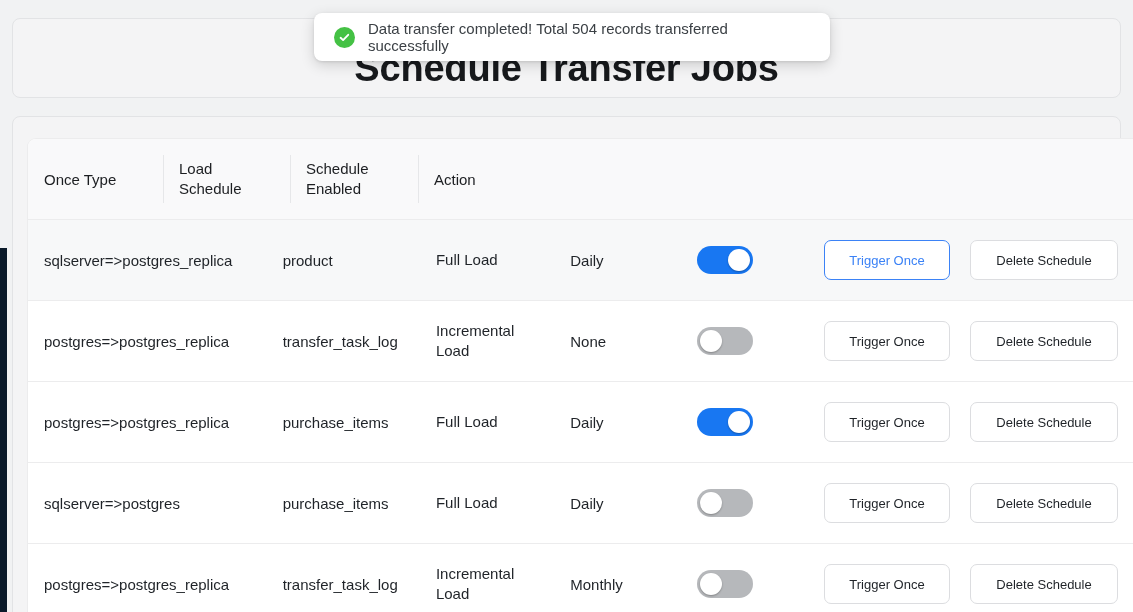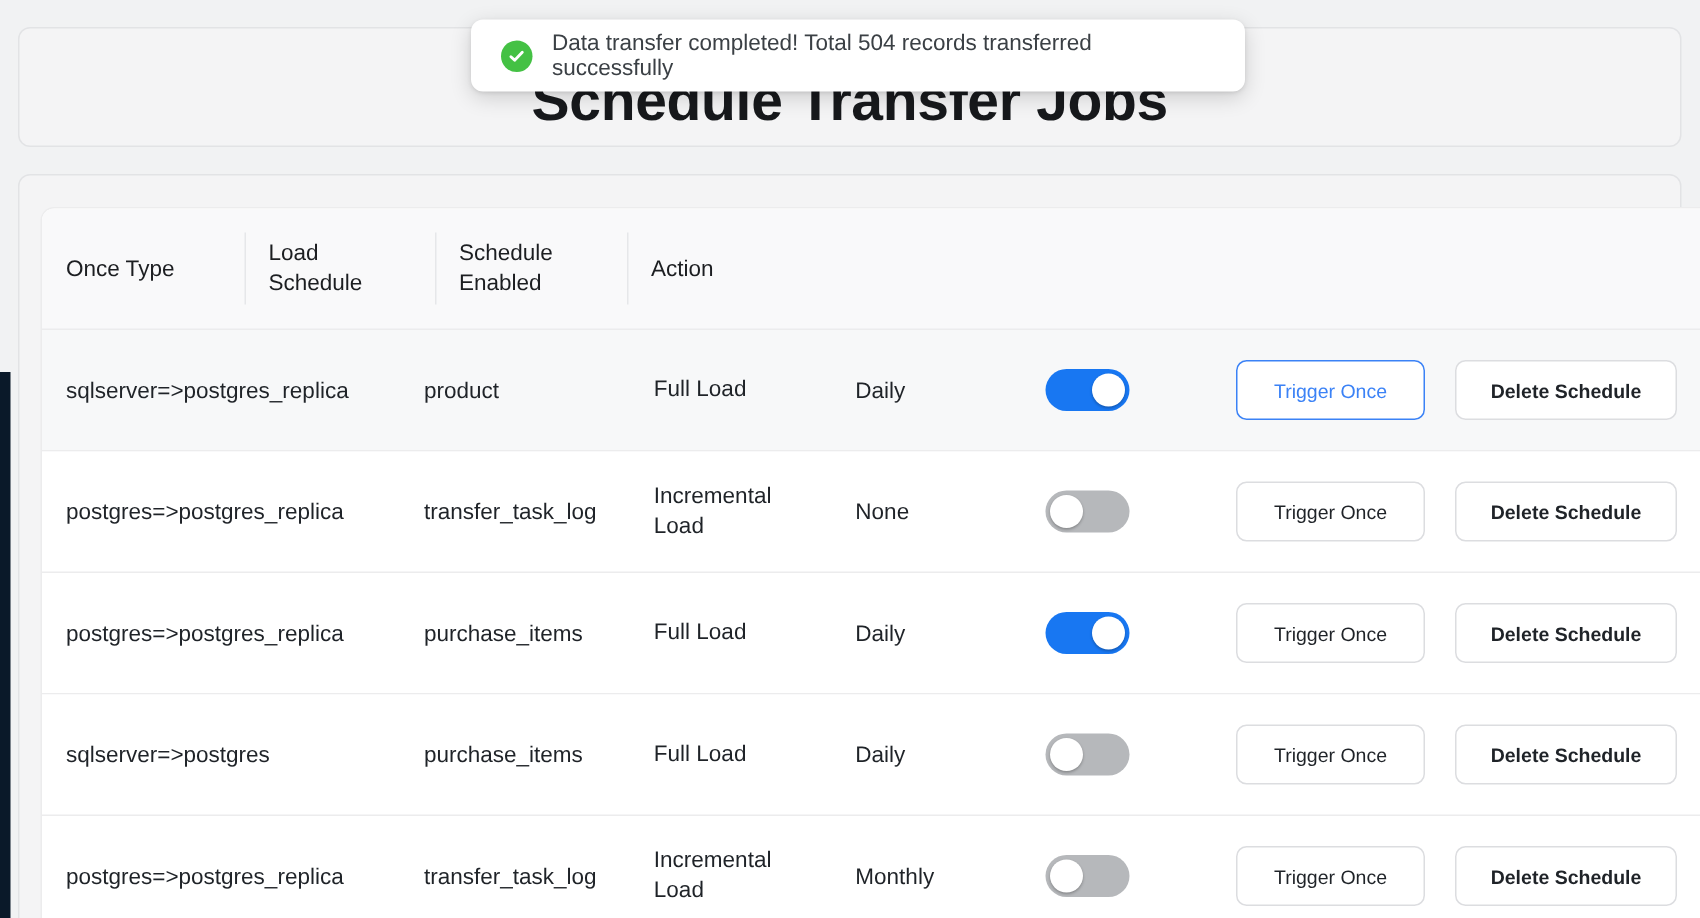--- a/index.html
+++ b/index.html
@@ -178,21 +178,20 @@
     justify-content: center;
     cursor: pointer;
     white-space: nowrap;
   }
   .btn.primary-outline {
     border-color: #3b82f6;
     color: #3b82f6;
   }
   .btn.delete {
     min-width: 148px;
-    font-weight: bold;
   }
 
   
   #toast {
     position: absolute;
     left: 273px;
     top: 13px;
     width: 516px;
     height: 48px;
     box-sizing: border-box;

